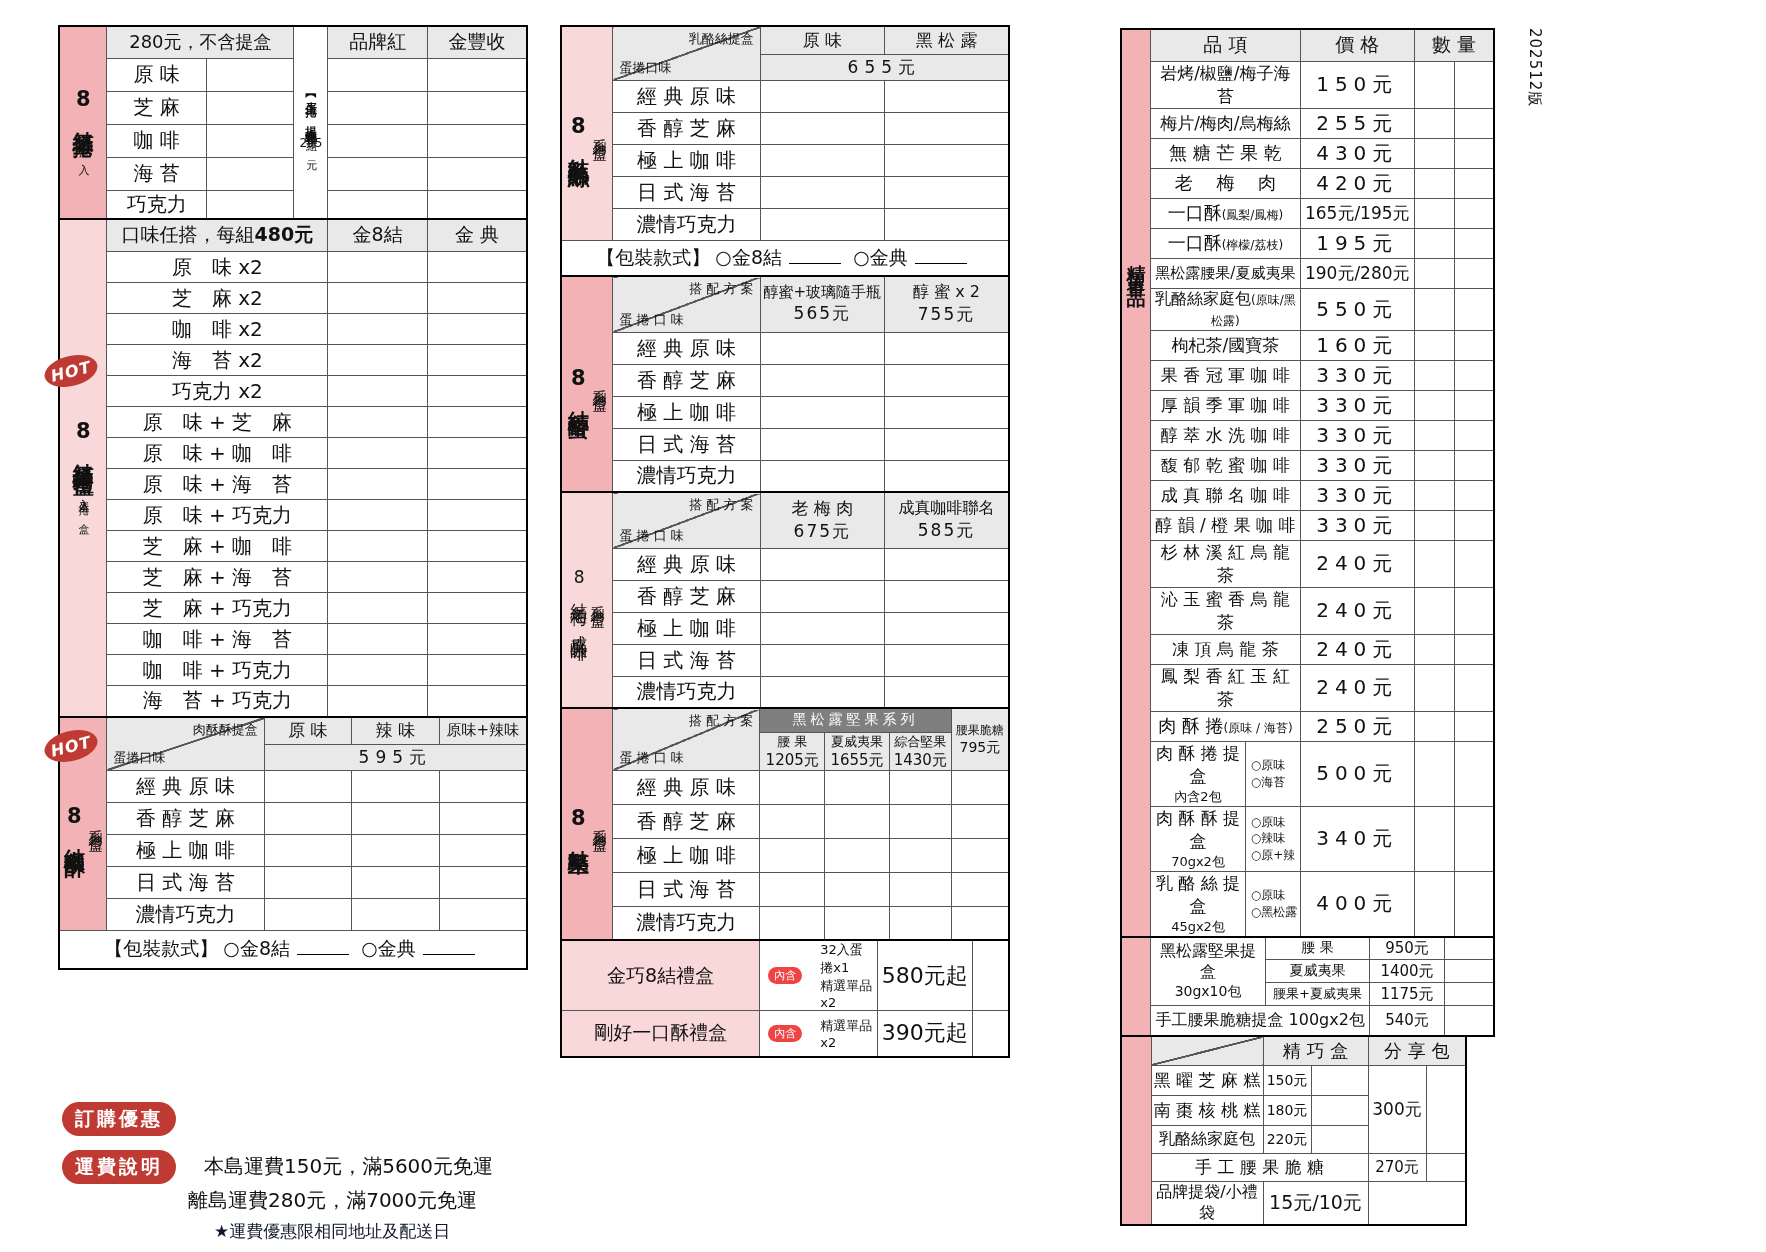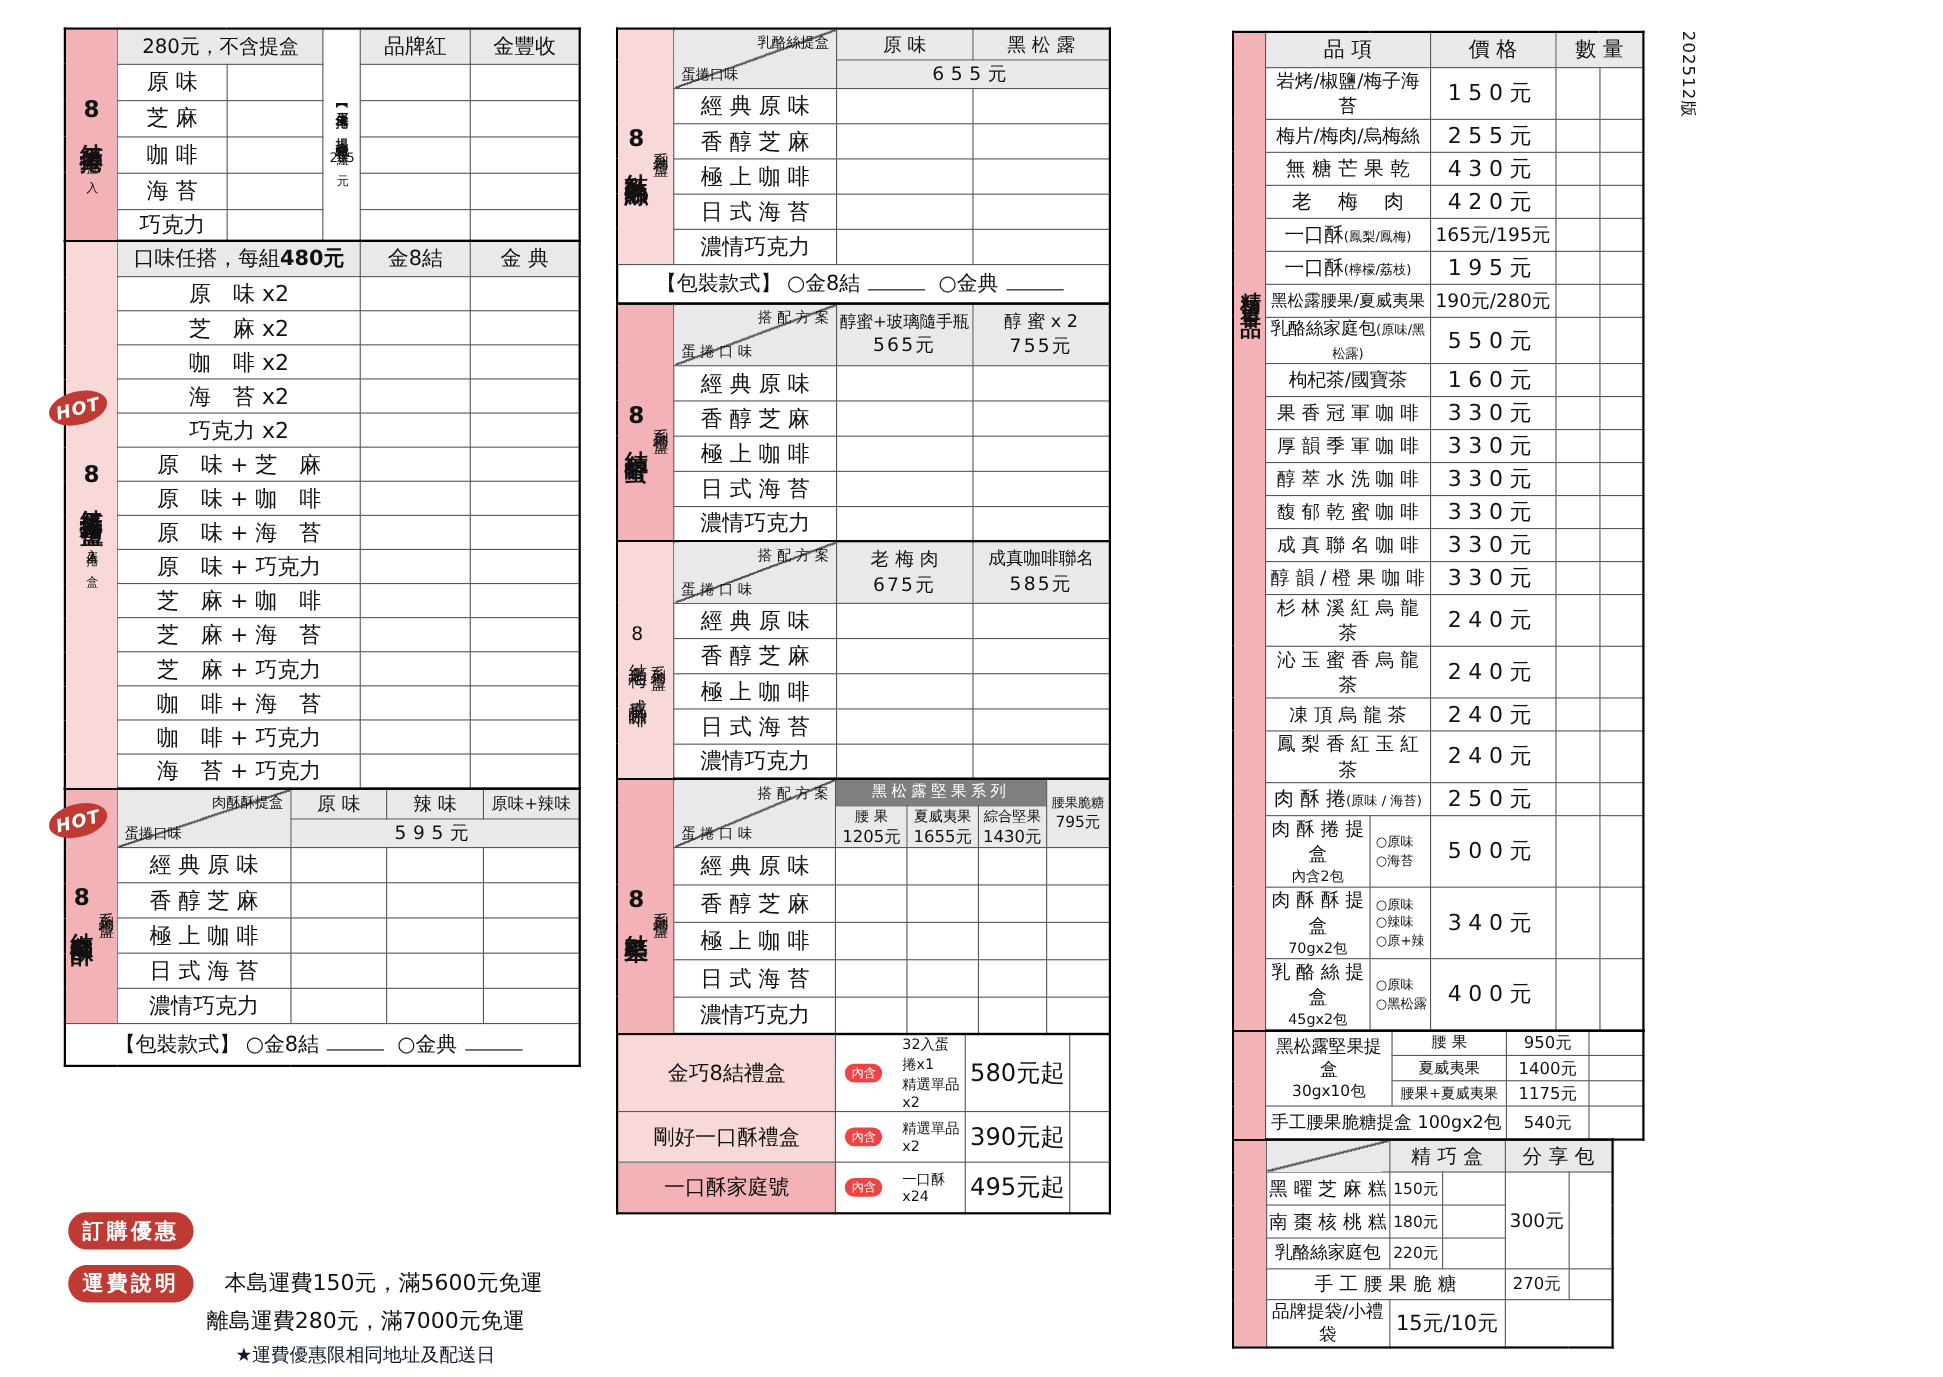--- a/index.html
+++ b/index.html
@@ -582,33 +582,20 @@
               <div class="cwrap">
                 <span class="inclbadge">內含</span>
                 <div>
                   <div class="t13">精選單品x2</div>
                 </div>
               </div>
             </td>
         <td class="t22">390元起</td>
         <td></td>
       </tr>
-      <tr style="height:46px">
-        <td class="pk t19">一口酥家庭號</td>
-        <td>
-              <div class="cwrap">
-                <span class="inclbadge">內含</span>
-                <div>
-                  <div class="t13">一口酥x24</div>
-                </div>
-              </div>
-            </td>
-        <td class="t22">495元起</td>
-        <td></td>
-      </tr>
     </tbody>
       </table>
   </div>
 
   <div class="block" style="left:1120px;top:28px;width:375px">
 
     <table class="tb">
       <colgroup>
           <col style="width:30px">
           <col style="width:95px">

